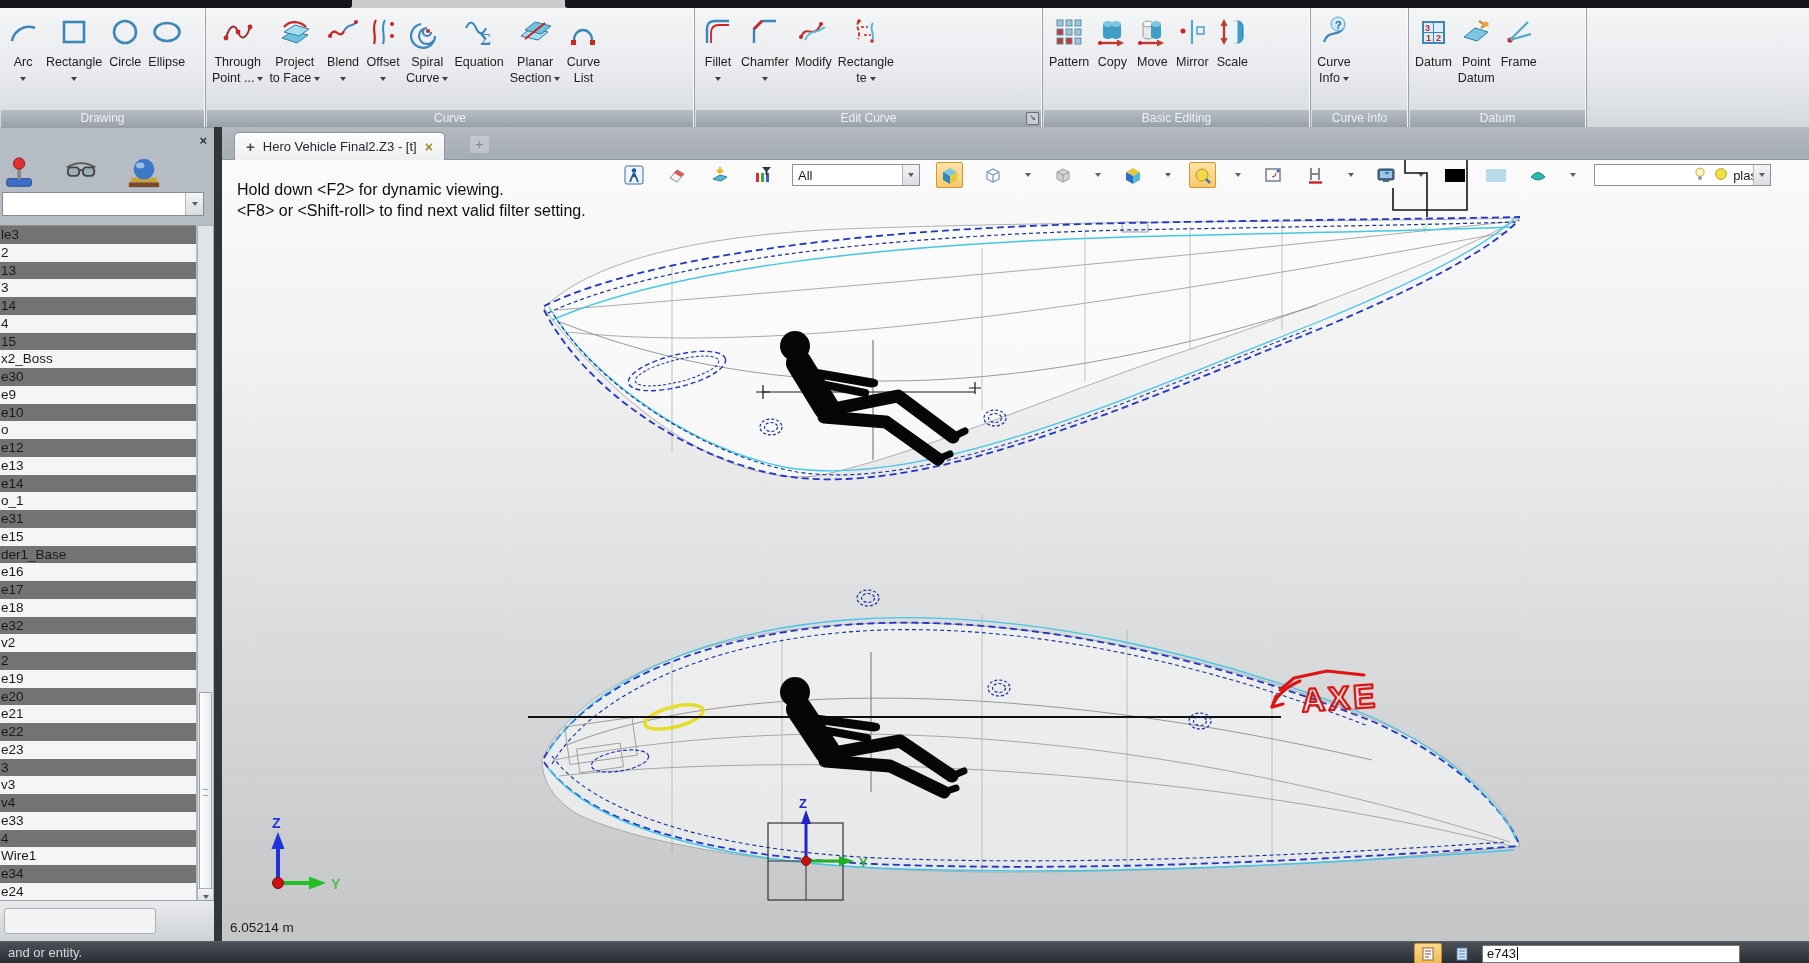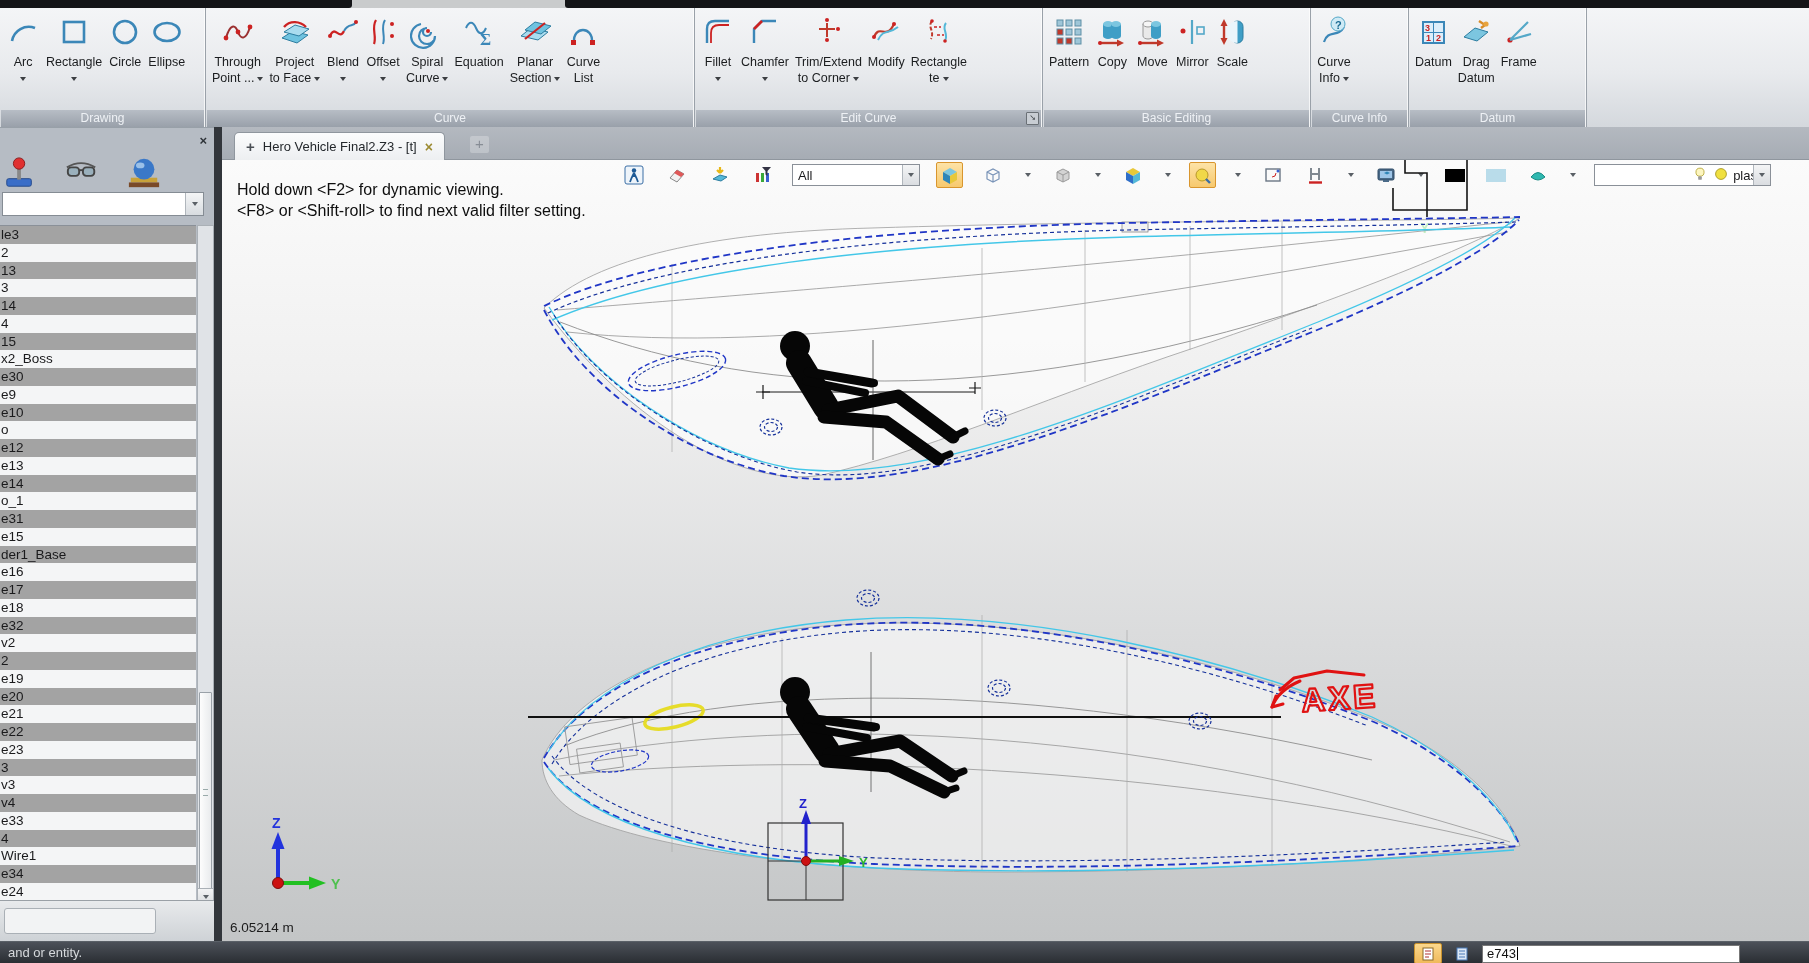--- a/index.html
+++ b/index.html
@@ -28,21 +28,21 @@
 
   
   #sidebar{position:absolute;left:0;top:127px;width:214px;bottom:22px;background:#b6bcc4;border-top:1px solid #98a0a8;box-sizing:border-box;}
   .sb-close{position:absolute;top:5px;right:7px;font-size:13px;font-weight:bold;color:#2e3338;cursor:default;}
   .sb-icons{position:absolute;top:28px;left:0;display:flex;gap:22px;align-items:center;}
   .sb-icons .sbi{display:block;}
   .sb-combo{position:absolute;top:64px;left:2px;width:202px;height:24px;background:#fff;border:1px solid #858c94;box-sizing:border-box;}
   .sb-combo .dd-btn{position:absolute;right:0;top:0;width:17px;height:100%;background:linear-gradient(#f4f5f6,#d8dce0);
            border-left:1px solid #b0b6bc;display:flex;align-items:center;justify-content:center;}
   .tri-down{width:0;height:0;border:3.5px solid transparent;border-top:4px solid #5a6066;margin-top:3px;}
-  #sb-list{position:absolute;top:97px;left:0;width:196px;height:676px;background:#a3a3a3;overflow:hidden;border-top:1px solid #8a9098;}
+  #sb-list{position:absolute;top:97px;left:0;width:196px;height:676px;background:#737373;overflow:hidden;border-top:1px solid #8a9098;}
   .sb-row{height:17.75px;line-height:17.75px;font-size:13.5px;color:#1a1a1c;white-space:nowrap;padding-left:1px;}
   .sb-row:nth-child(even){background:#f4f5f6;}
   #sb-scroll{position:absolute;top:97px;left:197px;width:17px;height:681px;background:#e0e3e7;border:1px solid #aab0b6;box-sizing:border-box;}
   .sb-thumb{position:absolute;left:1px;right:1px;top:466px;height:198px;background:linear-gradient(90deg,#fdfdfd,#e9ebed);border:1px solid #9aa1a8;border-radius:1px;}
   .sb-grip{position:absolute;left:3px;right:3px;top:50%;height:5px;border-top:1px solid #9aa;border-bottom:1px solid #9aa;margin-top:-3px;}
   .sb-down{position:absolute;left:0;right:0;bottom:0;height:16px;display:flex;align-items:center;justify-content:center;background:linear-gradient(#f2f3f4,#d8dbde);border-top:1px solid #aab0b6;}
   #sb-bottom{position:absolute;left:0;right:0;bottom:0;height:40px;background:linear-gradient(#e8eaec,#ced2d6);border-top:1px solid #9aa0a6;}
   #sb-bottom .inner{position:absolute;left:4px;top:7px;width:150px;height:24px;background:#f2f3f4;border:1px solid #aab0b6;border-radius:3px;}
   #divider{position:absolute;left:214px;top:127px;width:8px;bottom:22px;background:#32363b;}
 
@@ -268,35 +268,20 @@
               </svg>
             </div>
             <div class="rlbl">Chamfer</div>
             <div class="rlbl2">
               <span class="dd-arrow"></span>
             </div>
           </div>
           <div class="rbtn">
             <div class="ricon">
               <svg viewBox="0 0 34 34" width="34" height="34">
-                <path d="M16 8 V22 M8 14 H24" stroke="#c0392b" stroke-width="2" fill="none"></path>
-                <circle cx="16" cy="5" r="2" fill="#c22"></circle>
-                <circle cx="27" cy="14" r="2" fill="#c22"></circle>
-                <circle cx="16" cy="25" r="2" fill="#c22"></circle>
-              </svg>
-            </div>
-            <div class="rlbl">Trim/Extend</div>
-            <div class="rlbl2">
-              <span>to Corner</span>
-              <span class="dd-arrow"></span>
-            </div>
-          </div>
-          <div class="rbtn">
-            <div class="ricon">
-              <svg viewBox="0 0 34 34" width="34" height="34">
                 <path d="M5 22 C11 8,17 26,25 9" fill="none" stroke="#c0392b" stroke-width="2.2"></path>
                 <path d="M9 25 C15 13,19 20,29 12" fill="none" stroke="#54b8d8" stroke-width="2"></path>
                 <circle cx="5" cy="22" r="2" fill="#c22"></circle>
                 <circle cx="25" cy="9" r="2" fill="#c22"></circle>
               </svg>
             </div>
             <div class="rlbl">Modify</div>
           </div>
           <div class="rbtn">
             <div class="ricon">
@@ -424,21 +409,21 @@
             <div class="rlbl">Datum</div>
           </div>
           <div class="rbtn">
             <div class="ricon">
               <svg viewBox="0 0 34 34" width="34" height="34">
                 <polygon points="5,22 16,13 29,17 18,26" fill="#7cc6e0" stroke="#2c7da0"></polygon>
                 <path d="M20 6 l6 4 -4 3" fill="none" stroke="#d88c28" stroke-width="2.4"></path>
                 <circle cx="27" cy="9" r="2.6" fill="#e8a33d"></circle>
               </svg>
             </div>
-            <div class="rlbl">Drag</div>
+            <div class="rlbl">Point</div>
             <div class="rlbl2">
               <span>Datum</span>
             </div>
           </div>
           <div class="rbtn">
             <div class="ricon">
               <svg viewBox="0 0 34 34" width="34" height="34">
                 <circle cx="8" cy="25" r="2.6" fill="#c22"></circle>
                 <path d="M8 25 L26 7 M8 25 L29 19" stroke="#54a8c8" stroke-width="2.2" fill="none"></path>
               </svg>

